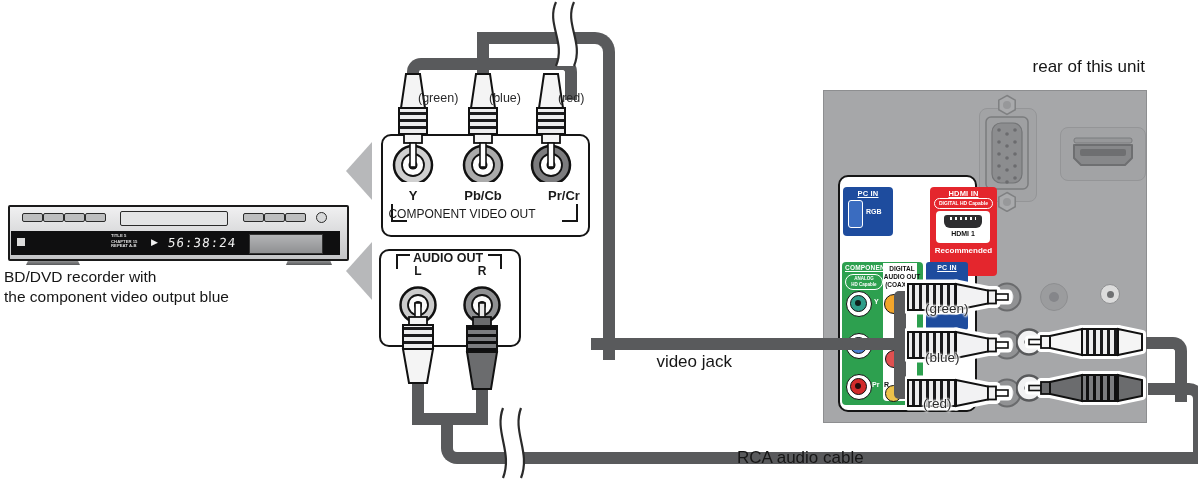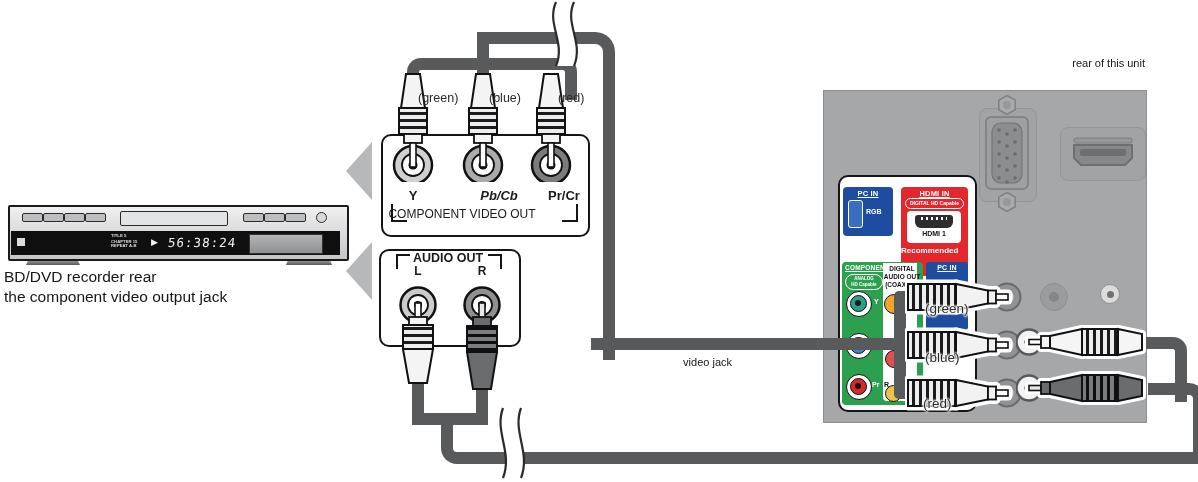--- a/index.html
+++ b/index.html
@@ -11,21 +11,21 @@
   .whitebox{position:absolute;background:#fff;border:2.5px solid #151515;border-radius:10px;z-index:3;}
   .lbl{position:absolute;z-index:3;}
   .plug-lbl{position:absolute;z-index:7;font-size:12.5px;color:#2a2a2b;}
   .tv-plug-lbl{position:absolute;z-index:7;font-size:13.5px;color:#2a2a2b;
      text-shadow:0 0 2px #fff,0 0 2px #fff,0 0 3px #fff,0 0 3px #fff,1px 1px 2px #fff,-1px -1px 2px #fff;}
   .bracket{position:absolute;z-index:3;border-color:#151515;border-style:solid;border-width:0;}
   .jacklabel{position:absolute;z-index:3;font-weight:bold;font-size:13px;transform:translateX(-50%);}
   .arrow{position:absolute;width:0;height:0;z-index:2;
      border-top:29px solid transparent;border-bottom:29px solid transparent;
      border-right:26px solid #b7b8ba;}
-  .annot{position:absolute;font-size:11px;color:#161616;z-index:7;}
+  .annot{position:absolute;font-size:17px;color:#161616;z-index:7;}
   .recorder{background:linear-gradient(180deg,#f0f0f1,#c4c5c7);border:2px solid #1a1a1a;
      border-radius:2px;z-index:3;}
   .rec-btn{position:absolute;width:19px;height:7px;background:#bdbebf;border:1px solid #2a2a2a;border-radius:2px;}
   .rec-display{position:absolute;left:1px;top:24px;width:329px;height:24px;background:#0f0f10;}
   .disp-info{position:absolute;left:100px;top:3px;font-size:5px;line-height:5.5px;color:#dedede;
      font-weight:bold;transform:scale(.85);transform-origin:left top;white-space:nowrap;}
   .disp-time{position:absolute;left:157px;top:4px;font-family:"DejaVu Sans Mono",monospace;
      font-size:12.5px;color:#f2f2f2;letter-spacing:1px;transform:skewX(-6deg);}
   .disp-play{position:absolute;left:140px;top:6px;font-size:9px;color:#f2f2f2;}
   .foot{position:absolute;height:8px;background:linear-gradient(180deg,#c8c9ca,#58595b);
@@ -71,22 +71,22 @@
       </div>
       <span class="disp-play">▶</span>
       <span class="disp-time">56:38:24</span>
       <div class="abs" style="left:238px;top:3px;width:72px;height:18px;background:linear-gradient(180deg,#b3b4b6,#8f9092);border:1px solid #333;"></div>
     </div>
   </div>
   <div class="foot" style="left:26px;top:257px;width:54px;"></div>
   <div class="foot" style="left:286px;top:257px;width:46px;"></div>
 
   <div class="annot" style="left:4px;top:267px;font-size:15.5px;line-height:19.5px;">
-    <div>BD/DVD recorder rear</div>
-    <div>the component video output jack</div>
+    <div>BD/DVD recorder with</div>
+    <div>the component video output blue</div>
   </div>
 
   <div class="arrow" style="left:346px;top:142px;"></div>
   <div class="arrow" style="left:346px;top:242px;"></div>
 
   <div class="cableL" style="left:477px;top:32px;width:126px;height:316px;border-top-width:12px;border-right-width:12px;border-top-right-radius:20px;"></div>
   <div class="cable" style="left:477px;top:40px;width:12px;height:45px;border-radius:3px;"></div>
   <div class="cableL" style="left:407px;top:58px;width:146px;height:30px;border-top-width:12px;border-left-width:12px;border-right-width:12px;border-top-left-radius:14px;border-top-right-radius:14px;"></div>
 
   <div class="cable" style="left:591px;top:338px;width:315px;height:12px;"></div>
@@ -99,21 +99,21 @@
   <div class="cable" style="left:412px;top:383px;width:12px;height:42px;"></div>
   <div class="cable" style="left:476px;top:389px;width:12px;height:36px;"></div>
   <div class="cable" style="left:412px;top:413px;width:76px;height:12px;"></div>
   <div class="cableL" style="left:441px;top:419px;width:752px;height:33px;border-left-width:12px;border-bottom-width:12px;border-bottom-left-radius:16px;"></div>
 
   <div class="cableL" style="left:1145px;top:337px;width:30px;height:53px;border-top-width:12px;border-right-width:12px;border-top-right-radius:14px;"></div>
   <div class="cableL" style="left:1148px;top:383px;width:45px;height:69px;border-top-width:12px;border-right-width:12px;border-top-right-radius:16px;"></div>
 
   <div class="whitebox" style="left:381px;top:134px;width:205px;height:99px;"></div>
   <span class="jacklabel" style="left:413px;top:188px;">Y</span>
-  <span class="jacklabel" style="left:499px;top:188px;font-style:italic;">Pb/Cb</span>
+  <span class="jacklabel" style="left:483px;top:188px;">Pb/Cb</span>
   <span class="jacklabel" style="left:551px;top:188px;padding-left:26px;">Pr/Cr</span>
   <div class="bracket" style="left:391px;top:204px;width:14px;height:16px;border-left-width:2px;border-bottom-width:2px;"></div>
   <div class="bracket" style="left:562px;top:204px;width:14px;height:16px;border-right-width:2px;border-bottom-width:2px;"></div>
   <span class="lbl" style="left:462px;top:207px;transform:translateX(-50%);font-size:12px;">COMPONENT VIDEO OUT</span>
 
   <span class="plug-lbl" style="left:418px;top:91px;">(green)</span>
   <span class="plug-lbl" style="left:489px;top:91px;">(blue)</span>
   <span class="plug-lbl" style="left:558px;top:91px;">(red)</span>
 
   <svg class="abs" style="left:383px;top:70px;" width="200" height="112" viewBox="0 0 200 112">
@@ -236,30 +236,30 @@
   </div>
 
   <div class="labelpanel"></div>
 
   <div class="bluebox" style="left:843px;top:187px;width:50px;height:49px;">
     <span class="boxtitle">PC IN</span>
     <div class="abs" style="left:5px;top:13px;width:13px;height:26px;background:#3a6cc0;border:1px solid #fff;border-radius:3px;"></div>
     <span class="abs" style="left:23px;top:21px;font-weight:bold;font-size:7px;">RGB</span>
   </div>
 
-  <div class="redbox" style="left:901px;top:187px;width:67px;height:89px;">
+  <div class="redbox" style="left:930px;top:187px;width:67px;height:89px;">
     <span class="boxtitle">HDMI IN</span>
     <div class="oval" style="left:4px;top:11px;width:57px;height:9px;font-size:5px;line-height:9px;font-weight:bold;">DIGITAL HD Capable</div>
     <div class="abs" style="left:6px;top:24px;width:54px;height:32px;background:#fff;border-radius:4px;">
       <div class="abs" style="left:8px;top:4px;width:38px;height:13px;background:#2d2d2f;border-radius:3px 3px 6px 6px;">
         <div class="abs" style="left:6px;top:2px;width:26px;height:3px;background:repeating-linear-gradient(90deg,#fff 0 2px,transparent 2px 5px);"></div>
       </div>
       <span class="abs" style="left:0;top:19px;width:54px;text-align:center;color:#111;font-weight:bold;font-size:7px;">HDMI 1</span>
     </div>
-    <span class="abs" style="left:0;top:59px;width:67px;font-weight:bold;font-size:8px;">Recommended</span>
+    <span class="abs" style="left:0;top:59px;width:67px;text-align:center;font-weight:bold;font-size:8px;">Recommended</span>
   </div>
 
   <div class="greenbox" style="left:842px;top:262px;width:81px;height:143px;">
     <span class="boxtitle" style="font-size:6.5px;text-align:left;padding-left:3px;">COMPONENT</span>
     <div class="oval" style="left:3px;top:12px;width:36px;height:13px;font-size:4.5px;line-height:6px;font-weight:bold;padding-top:1px;">
       <div>ANALOG</div>
       <div>HD Capable</div>
     </div>
   </div>
 
@@ -406,14 +406,15 @@
   </svg>
   <svg class="abs brk" style="left:492px;top:406px;" width="40" height="74" viewBox="0 0 40 74">
     <path d="M11,2 C2,26 21,46 11,72 L29,72 C39,46 20,26 29,2 Z" fill="#fff"></path>
     <path d="M11,2 C2,26 21,46 11,72" fill="none" stroke="#2a2a2a" stroke-width="2.2"></path>
     <path d="M29,2 C20,26 39,46 29,72" fill="none" stroke="#2a2a2a" stroke-width="2.2"></path>
   </svg>
 
   <div class="annot" style="left:570px;top:351px;width:162px;text-align:right;line-height:22px;">
     <div>video jack</div>
   </div>
+  <span class="annot" style="left:737px;top:448px;">RCA audio cable</span>
 
 </div>
 
 </body></html>

